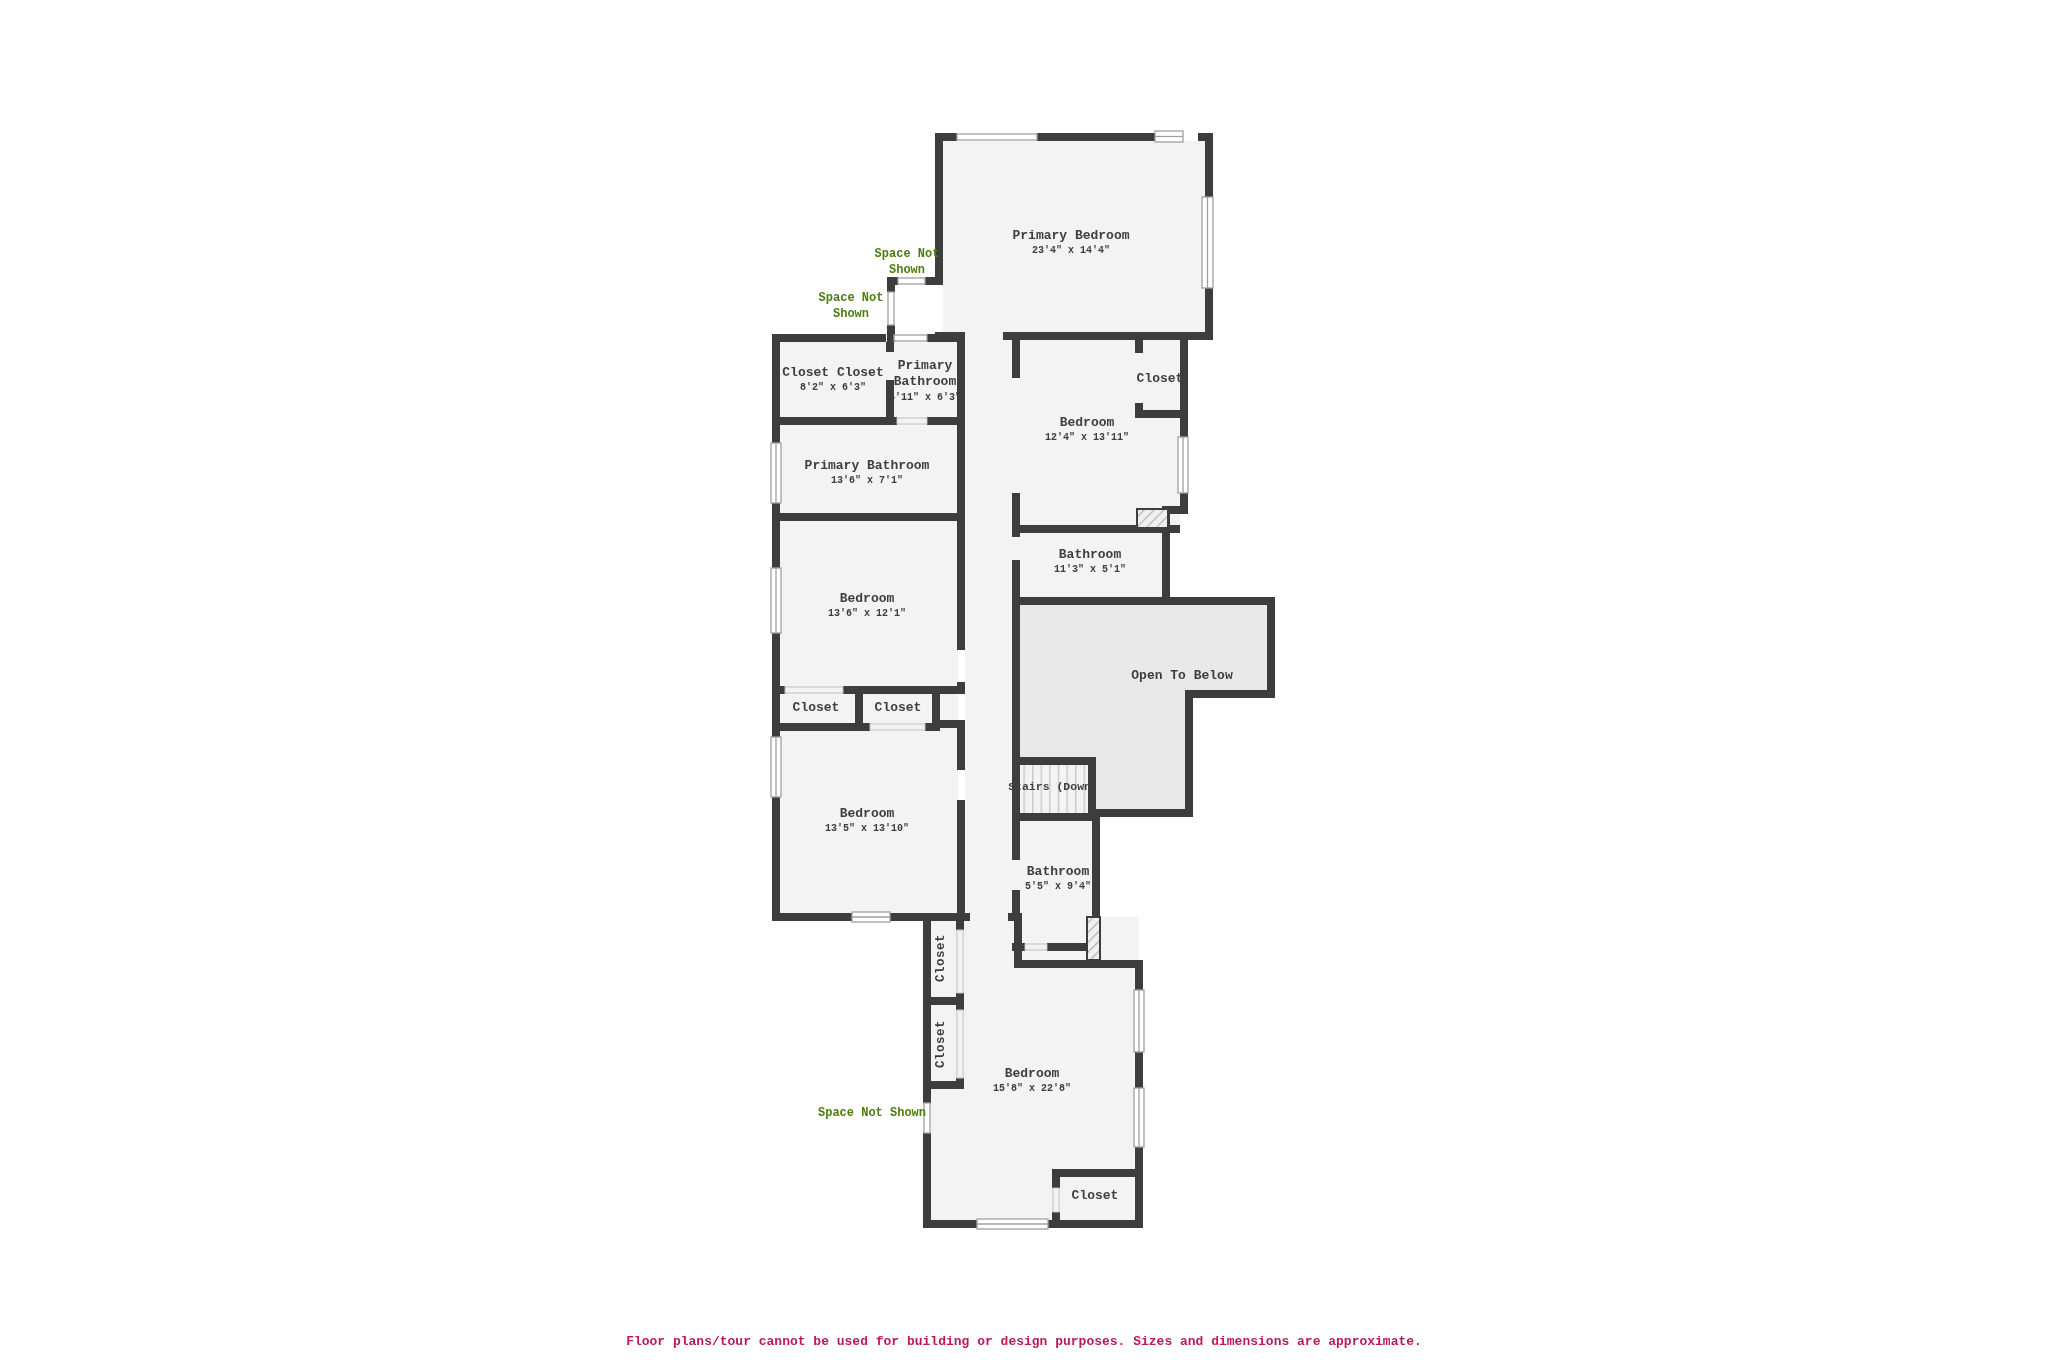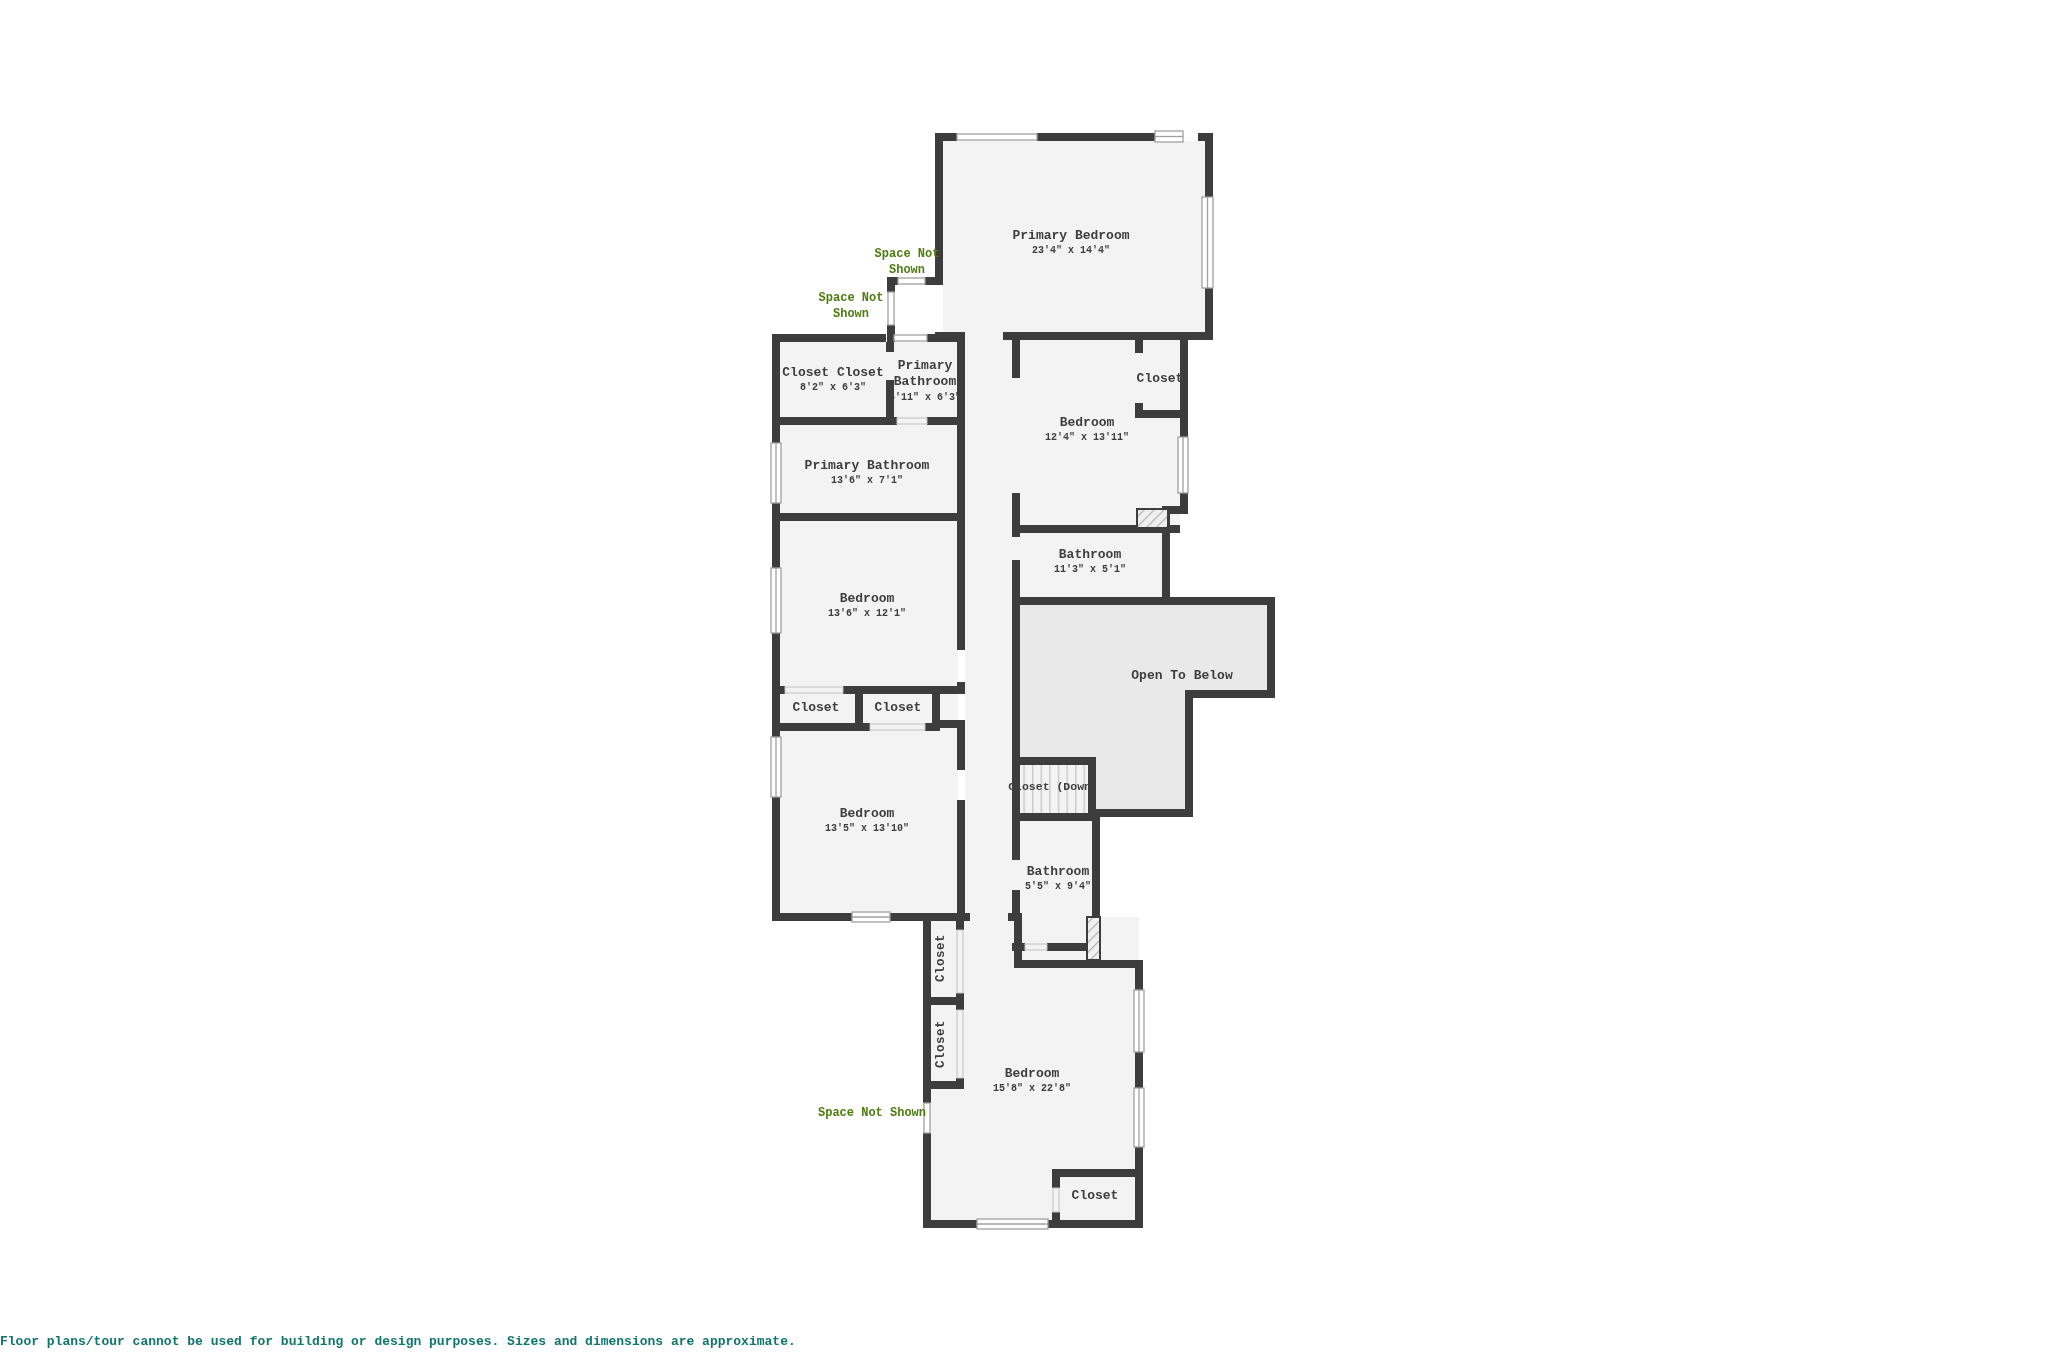--- a/index.html
+++ b/index.html
@@ -12,22 +12,22 @@
   .room-label .rn{font-size:13px;font-weight:700;}
   .room-label .rd{font-size:10px;font-weight:700;margin-top:1px;}
   .room-label.xs .rn{font-size:11.5px;}
   .room-label.rot{transform:translate(-50%,-50%) rotate(-90deg);}
   .room-label.rot .rn{font-size:12.5px;letter-spacing:.5px;}
   .annotation{position:absolute;transform:translate(-50%,-50%);text-align:center;
               color:#4d7c0f;font-size:12px;font-weight:700;line-height:1.3;}
   .footer{position:absolute;left:27px;top:1288px;color:#3c3c3c;}
   .footer .address{font-size:17px;font-weight:700;}
   .footer .floor{font-size:15px;font-weight:700;margin-top:24px;}
-  .disclaimer{position:absolute;left:0;top:1334px;width:2048px;
-              color:#0f766e;font-size:13px;font-weight:700;}
+  .disclaimer{position:absolute;left:0;top:1334px;width:2048px;text-align:center;
+              color:#be185d;font-size:13px;font-weight:700;}
 </style>
 </head>
 <body>
 
 <div class="canvas">
 
   <svg class="plan-svg" viewBox="0 0 2048 1365">
     <defs>
       <pattern id="hatch" width="7" height="7" patternUnits="userSpaceOnUse" patternTransform="rotate(45)">
         <rect width="7" height="7" fill="#f0f0f0"></rect>
@@ -228,21 +228,21 @@
         <div class="rn">Closet</div>
       </div>
       <div class="room-label" style="left: 1090px; top: 562px;">
         <div class="rn">Bathroom</div>
         <div class="rd">11'3" x 5'1"</div>
       </div>
       <div class="room-label" style="left: 1134px; top: 676px; margin-left: 48px;">
         <div class="rn">Open To Below</div>
       </div>
       <div class="room-label xs" style="left: 1053px; top: 787px;">
-        <div class="rn">Closet (Down)</div>
+        <div class="rn">Stairs (Down)</div>
       </div>
       <div class="room-label" style="left: 1058px; top: 879px;">
         <div class="rn">Bathroom</div>
         <div class="rd">5'5" x 9'4"</div>
       </div>
       <div class="room-label rot" style="left: 942px; top: 958px;">
         <div class="rn">Closet</div>
       </div>
       <div class="room-label rot" style="left: 942px; top: 1044px;">
         <div class="rn">Closet</div>

